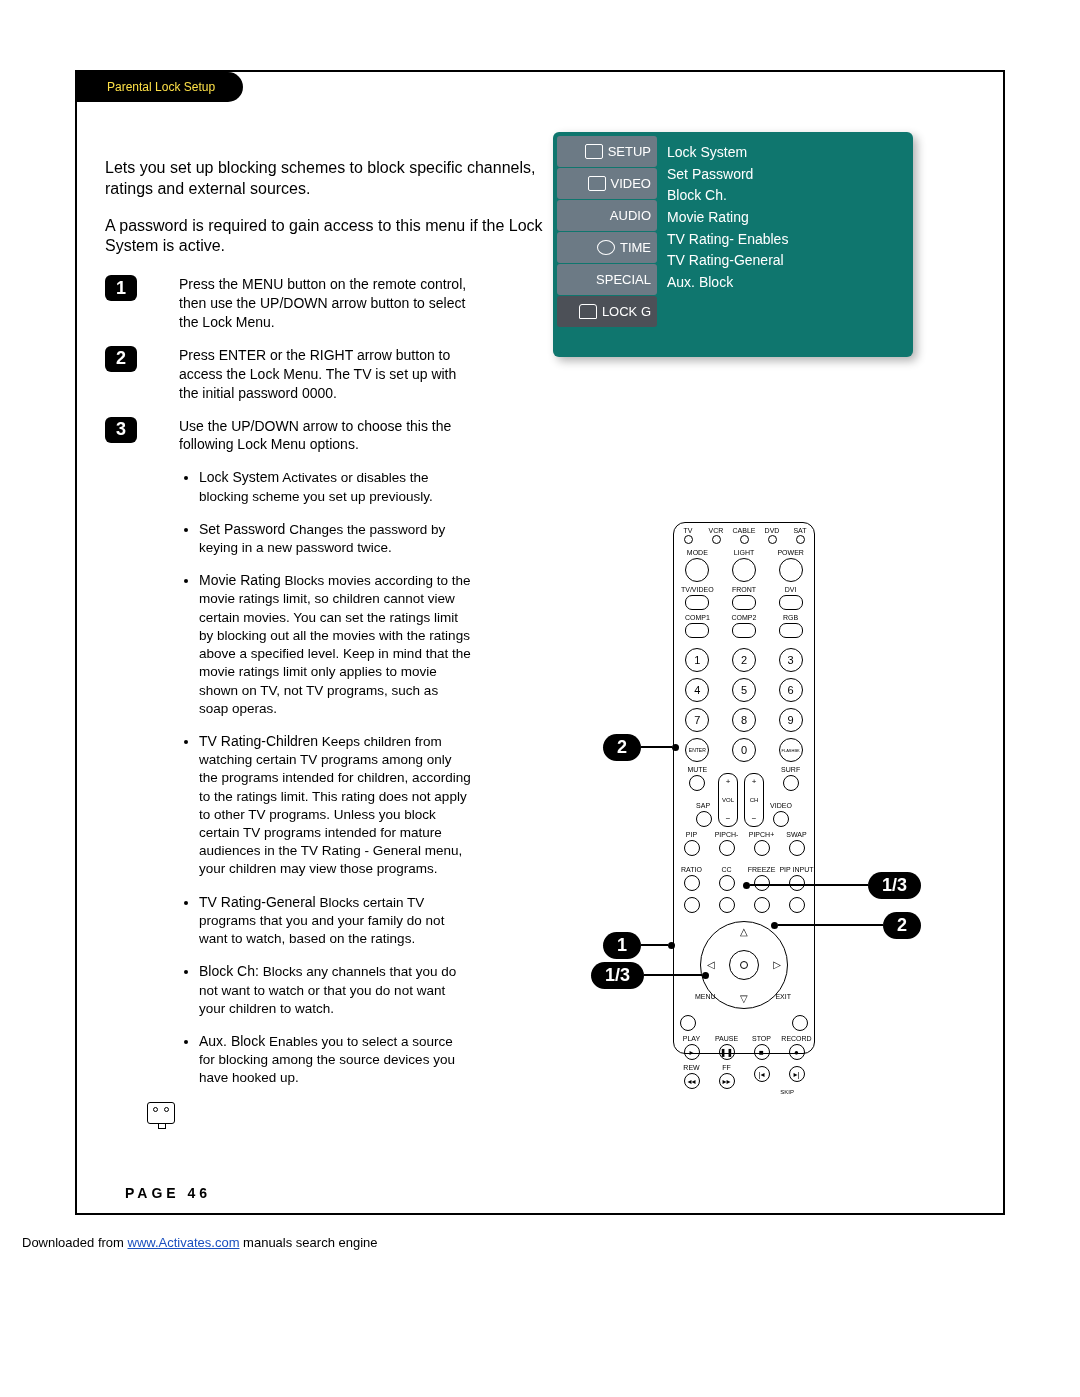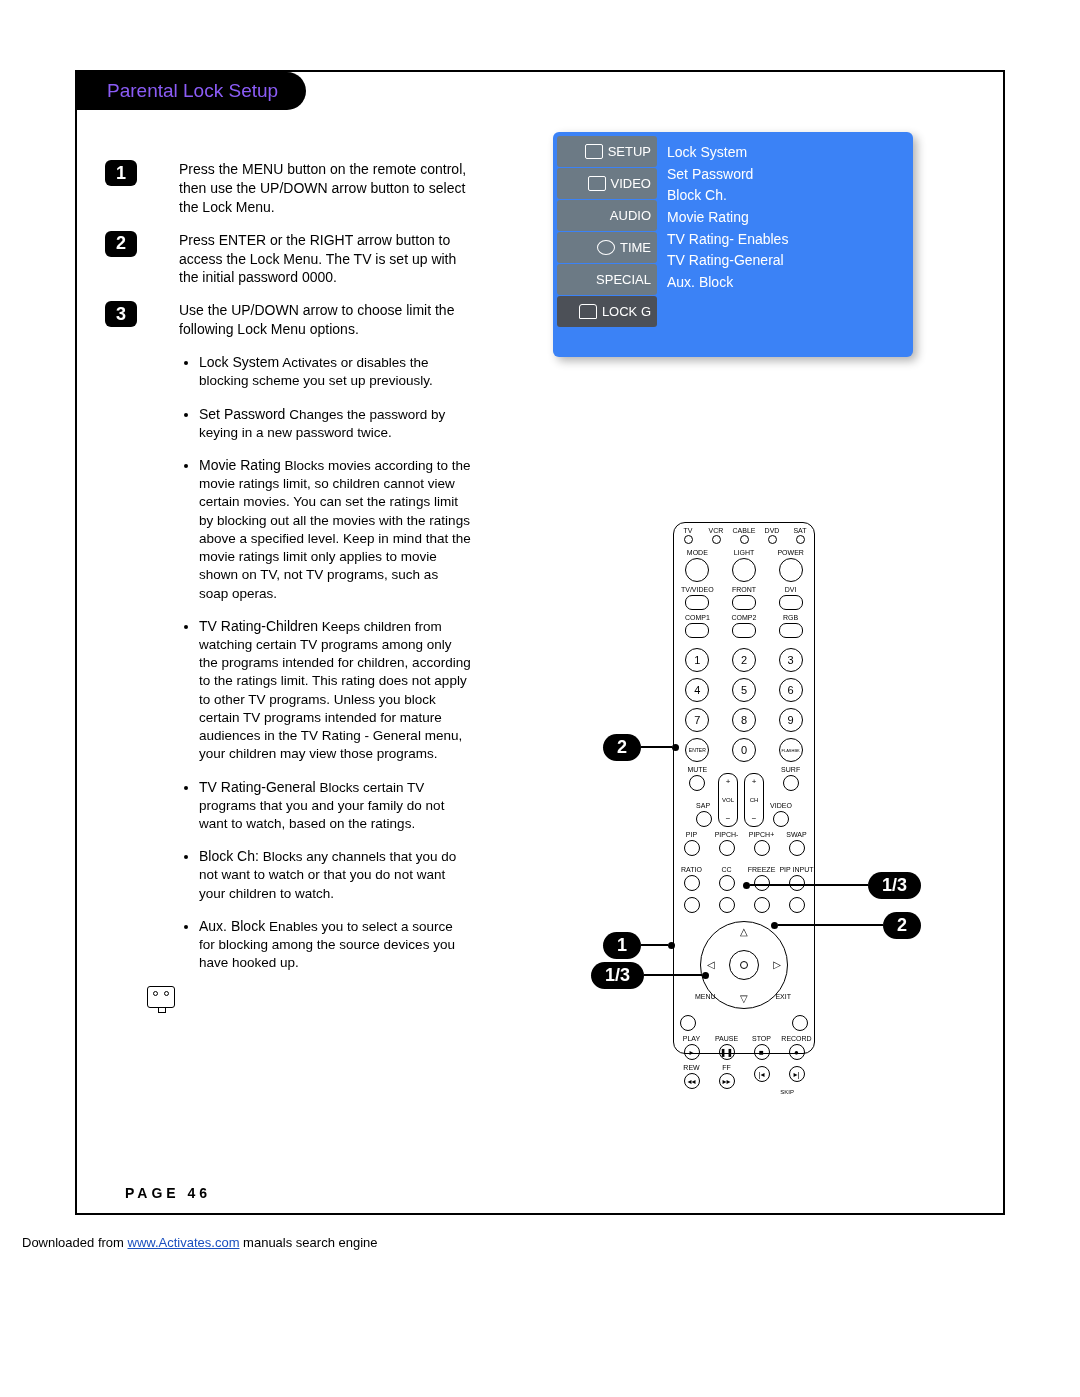--- a/index.html
+++ b/index.html
@@ -13,22 +13,22 @@
     margin:70px 75px 20px 75px;
     border:2px solid #000;
     position:relative;
     height:1145px;
     box-sizing:border-box;
   }
   .title-pill {
     position:absolute;
     top:0; left:0;
     background:#000;
-    color:#8b5cf6;
-    font-size:19px;
+    color:#fde047;
+    font-size:12px;
     padding:8px 28px 8px 30px;
     border-bottom-right-radius:24px;
     border-top-right-radius:24px;
   }
   .content {
     position:absolute;
     top:70px; left:28px; right:28px;
   }
   .intro p { font-size:16px; line-height:1.3; }
   .intro { width:470px; }
@@ -78,21 +78,21 @@
     position:absolute;
     bottom:12px; left:48px;
     font-size:14px; letter-spacing:4px; font-weight:bold;
   }
 
   
   .osd {
     position:absolute;
     top:60px; right:90px;
     width:360px; height:225px;
-    background:#3b82f6;
+    background:#0f766e;
     border-radius:6px;
     display:flex;
     box-shadow:4px 4px 10px rgba(0,0,0,0.3);
   }
   .osd-left {
     width:100px;
     display:flex; flex-direction:column;
     padding:4px 0 4px 4px;
     gap:1px;
   }
@@ -220,33 +220,37 @@
   .dl-line { font-size:13px; margin:0 0 10px 22px; }
   .dl-line a { color:#1a4fbf; }
 </style>
 </head>
 <body>
 
 <div class="page-outer">
   <div class="title-pill">Parental Lock Setup</div>
 
   <div class="content">
+    <div class="intro">
+      <p>Lets you set up blocking schemes to block specific channels, ratings and external sources.</p>
+      <p>A password is required to gain access to this menu if the Lock System is active.</p>
+    </div>
 
     <div class="steps">
       <div class="step">
         <div class="step-num">1</div>
         <div class="step-text">Press the MENU button on the remote control, then use the UP/DOWN arrow button to select the Lock Menu.</div>
       </div>
       <div class="step">
         <div class="step-num">2</div>
         <div class="step-text">Press ENTER or the RIGHT arrow button to access the Lock Menu. The TV is set up with the initial password 0000.</div>
       </div>
       <div class="step">
         <div class="step-num">3</div>
-        <div class="step-text">Use the UP/DOWN arrow to choose limit the following Lock Menu options.</div>
+        <div class="step-text">Use the UP/DOWN arrow to choose this the following Lock Menu options.</div>
       </div>
     </div>
 
     <div class="bullets">
       <ul>
         <li><span class="btitle">Lock System</span><span> Activates or disables the blocking scheme you set up previously.</span></li>
         <li><span class="btitle">Set Password</span><span> Changes the password by keying in a new password twice.</span></li>
         <li><span class="btitle">Movie Rating</span><span> Blocks movies according to the movie ratings limit, so children cannot view certain movies. You can set the ratings limit by blocking out all the movies with the ratings above a specified level. Keep in mind that the movie ratings limit only applies to movie shown on TV, not TV programs, such as soap operas.</span></li>
         <li><span class="btitle">TV Rating-Children</span><span> Keeps children from watching certain TV programs among only the programs intended for children, according to the ratings limit. This rating does not apply to other TV programs. Unless you block certain TV programs intended for mature audiences in the TV Rating - General menu, your children may view those programs.</span></li>
         <li><span class="btitle">TV Rating-General</span><span> Blocks certain TV programs that you and your family do not want to watch, based on the ratings.</span></li>

